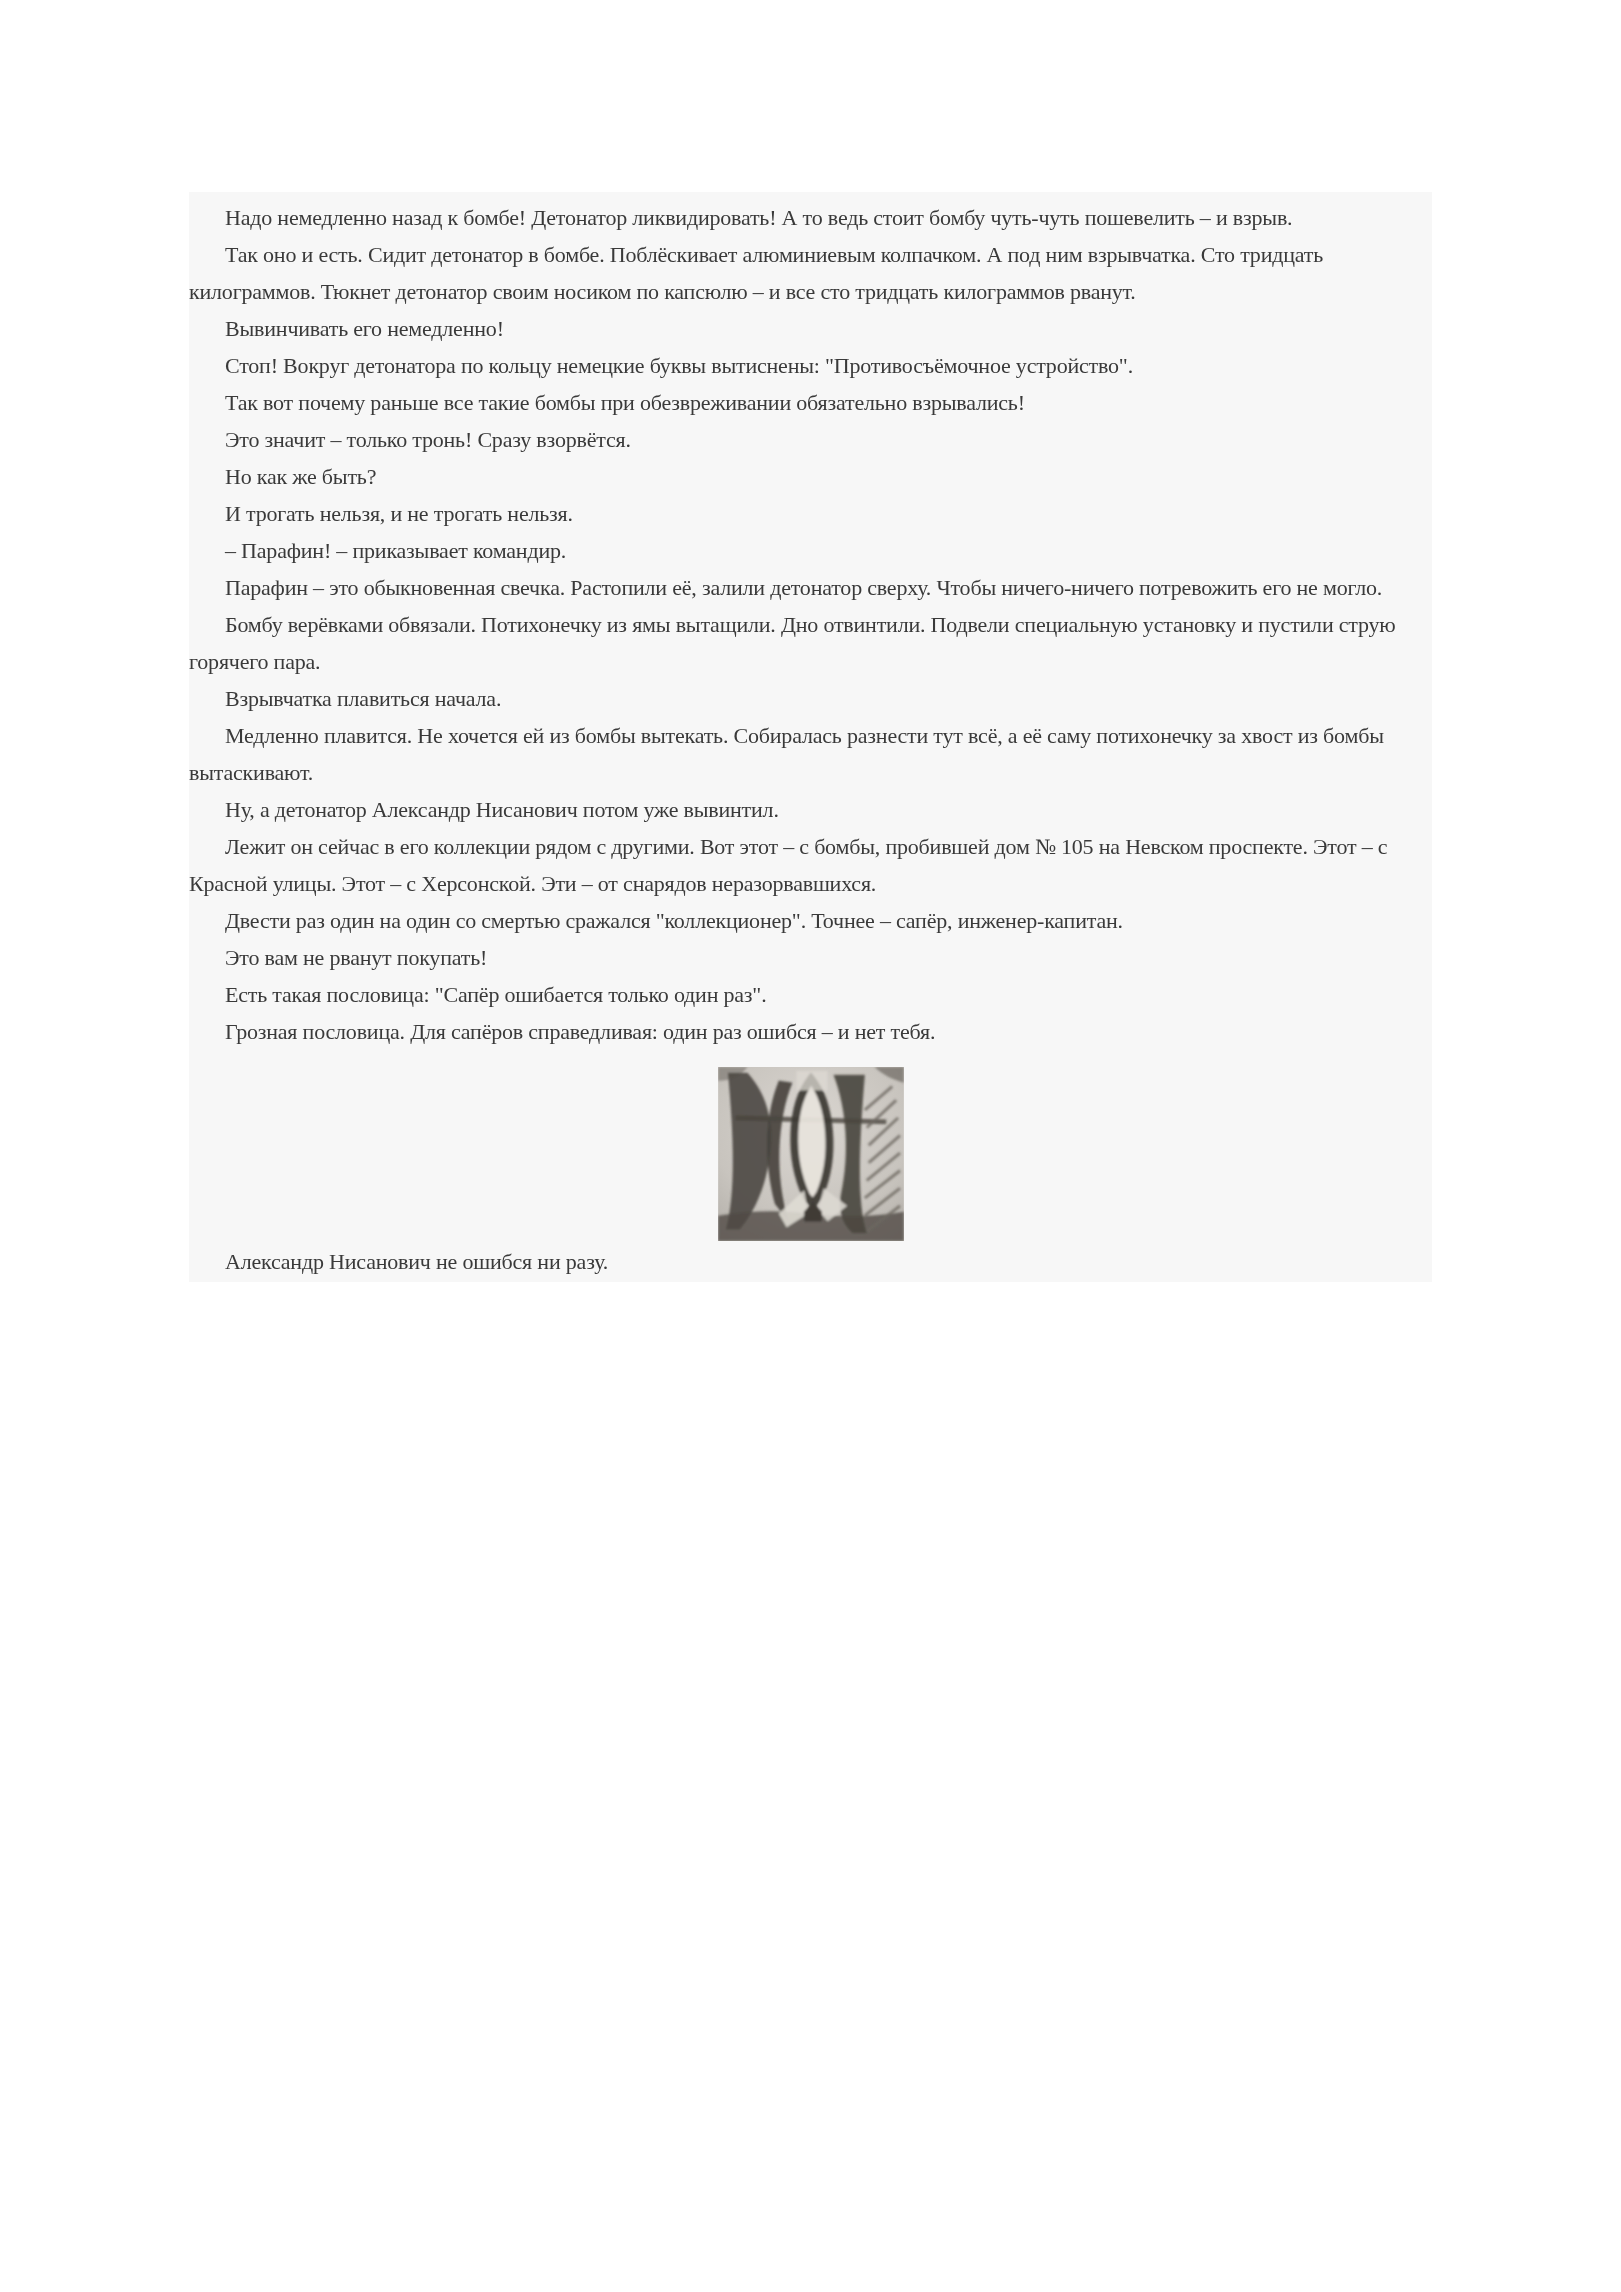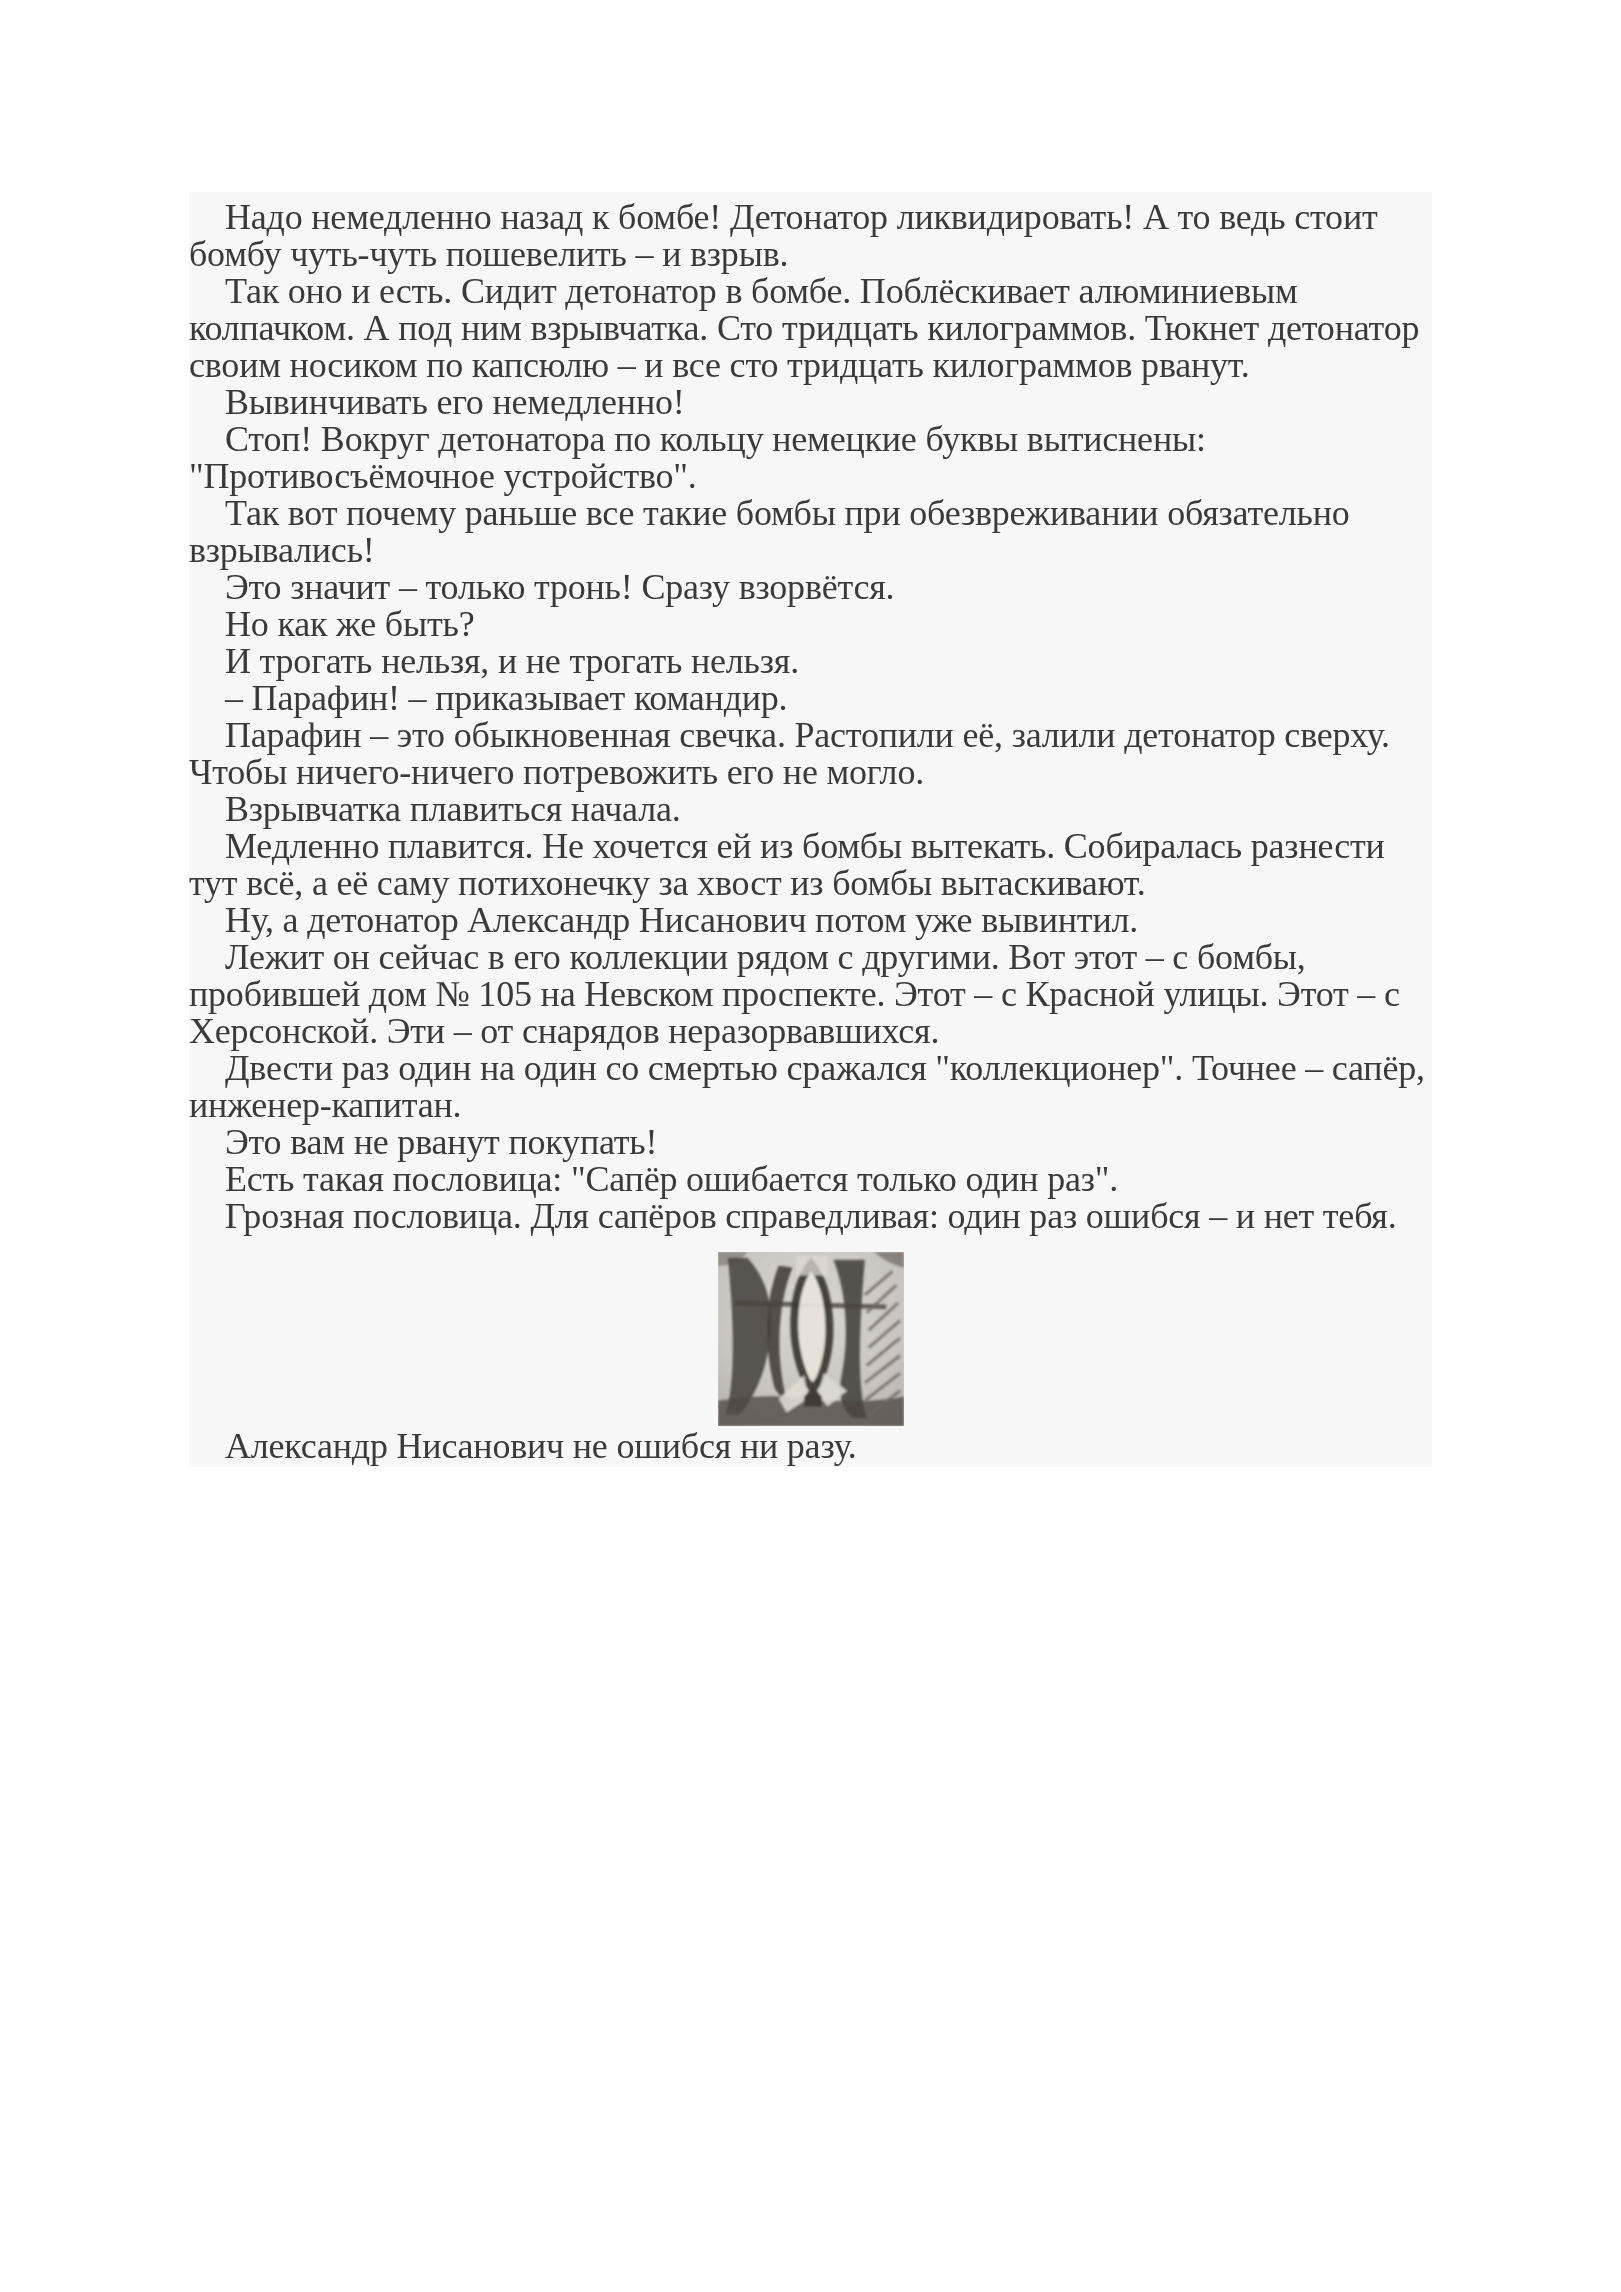--- a/index.html
+++ b/index.html
@@ -14,21 +14,21 @@
     overflow: hidden;
     font-family: "Liberation Serif", "DejaVu Serif", serif;
   }
   .text-block {
     position: absolute;
     left: 189px;
     top: 192px;
     width: 1243px;
     background: #f7f7f7;
     color: #3a3a3a;
-    font-size: 36px;
+    font-size: 22px;
     line-height: 37px;
     letter-spacing: -0.2px;
     padding: 6.9px 0 2px 0;
     text-align: left;
   }
   .text-block p {
     margin: 0;
     padding: 0;
     text-indent: 36px;
   }
@@ -49,20 +49,21 @@
   <p>Надо немедленно назад к бомбе! Детонатор ликвидировать! А то ведь стоит бомбу чуть-чуть пошевелить – и взрыв.</p>
   <p>Так оно и есть. Сидит детонатор в бомбе. Поблёскивает алюминиевым колпачком. А под ним взрывчатка. Сто тридцать килограммов. Тюкнет детонатор своим носиком по капсюлю – и все сто тридцать килограммов рванут.</p>
   <p>Вывинчивать его немедленно!</p>
   <p>Стоп! Вокруг детонатора по кольцу немецкие буквы вытиснены: "Противосъёмочное устройство".</p>
   <p>Так вот почему раньше все такие бомбы при обезвреживании обязательно взрывались!</p>
   <p>Это значит – только тронь! Сразу взорвётся.</p>
   <p>Но как же быть?</p>
   <p>И трогать нельзя, и не трогать нельзя.</p>
   <p>– Парафин! – приказывает командир.</p>
   <p>Парафин – это обыкновенная свечка. Растопили её, залили детонатор сверху. Чтобы ничего-ничего потревожить его не могло.</p>
+  <p>Бомбу верёвками обвязали. Потихонечку из ямы вытащили. Дно отвинтили. Подвели специальную установку и пустили струю горячего пара.</p>
   <p>Взрывчатка плавиться начала.</p>
   <p>Медленно плавится. Не хочется ей из бомбы вытекать. Собиралась разнести тут всё, а её саму потихонечку за хвост из бомбы вытаскивают.</p>
   <p>Ну, а детонатор Александр Нисанович потом уже вывинтил.</p>
   <p>Лежит он сейчас в его коллекции рядом с другими. Вот этот – с бомбы, пробившей дом № 105 на Невском проспекте. Этот – с Красной улицы. Этот – с Херсонской. Эти – от снарядов неразорвавшихся.</p>
   <p>Двести раз один на один со смертью сражался "коллекционер". Точнее – сапёр, инженер-капитан.</p>
   <p>Это вам не рванут покупать!</p>
   <p>Есть такая пословица: "Сапёр ошибается только один раз".</p>
   <p>Грозная пословица. Для сапёров справедливая: один раз ошибся – и нет тебя.</p>
 
   <figure class="illustration">

